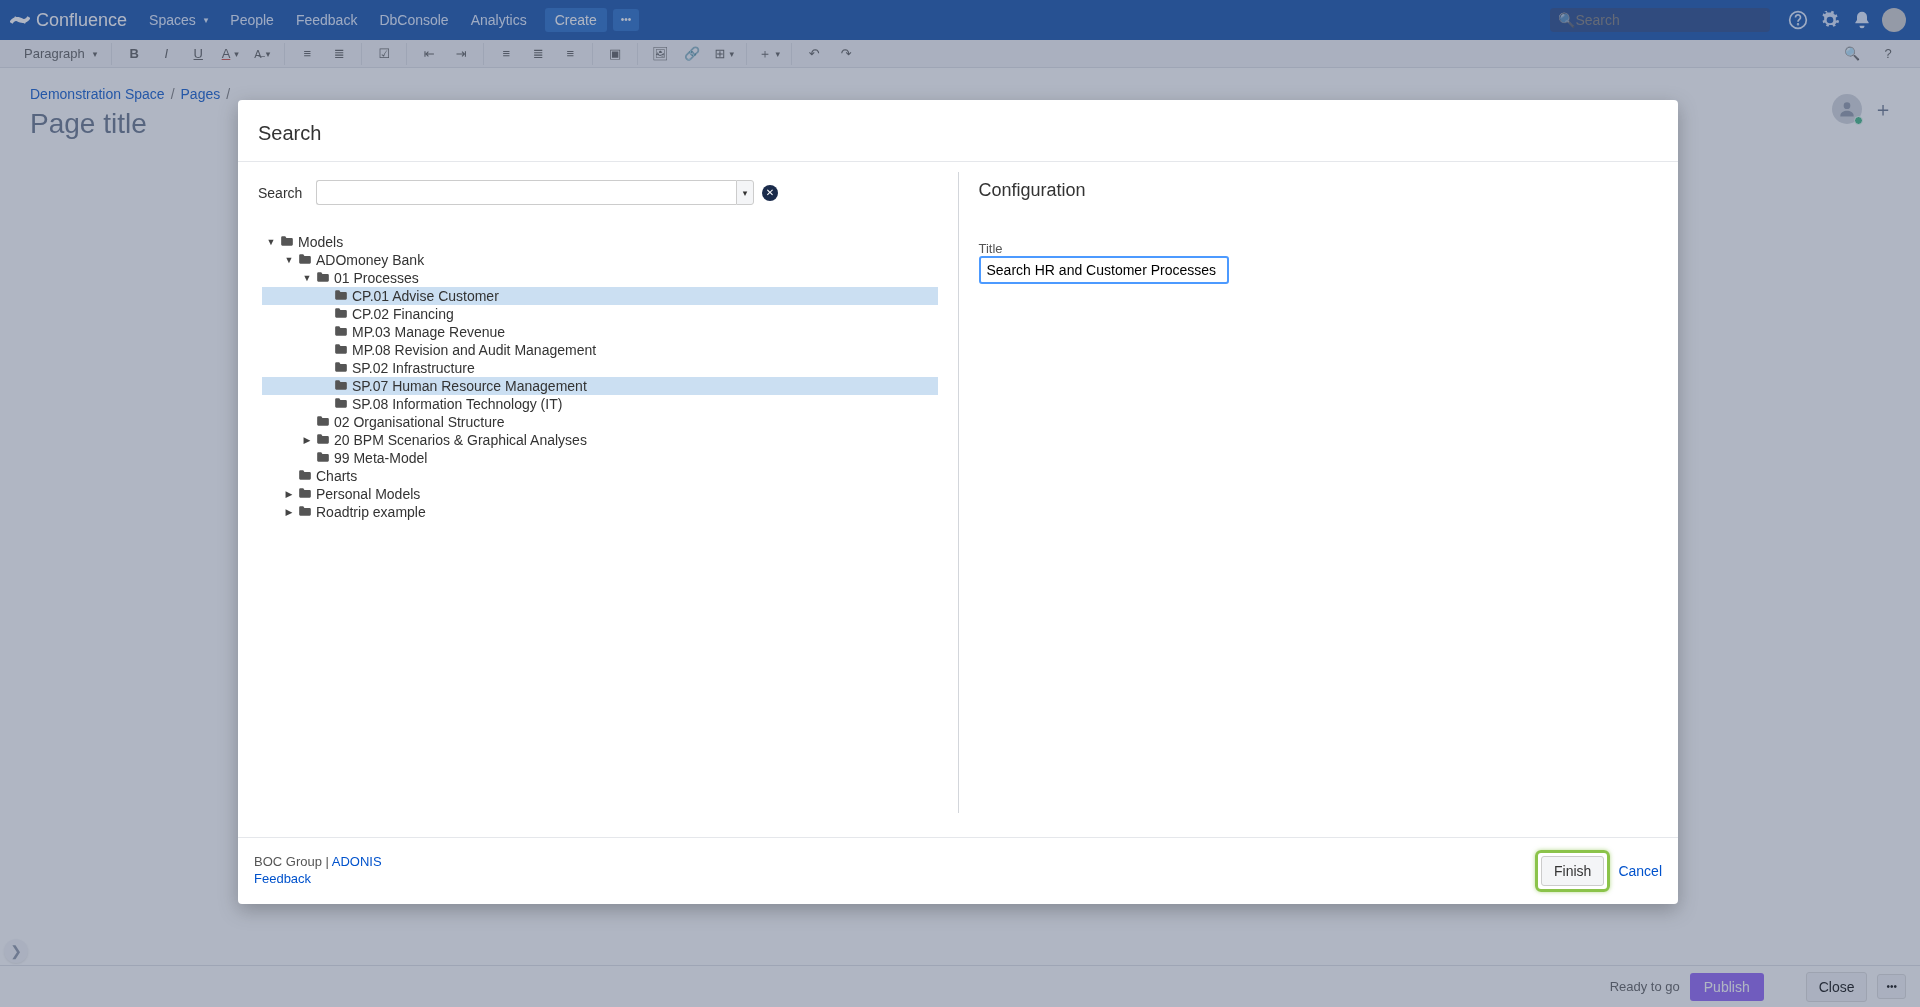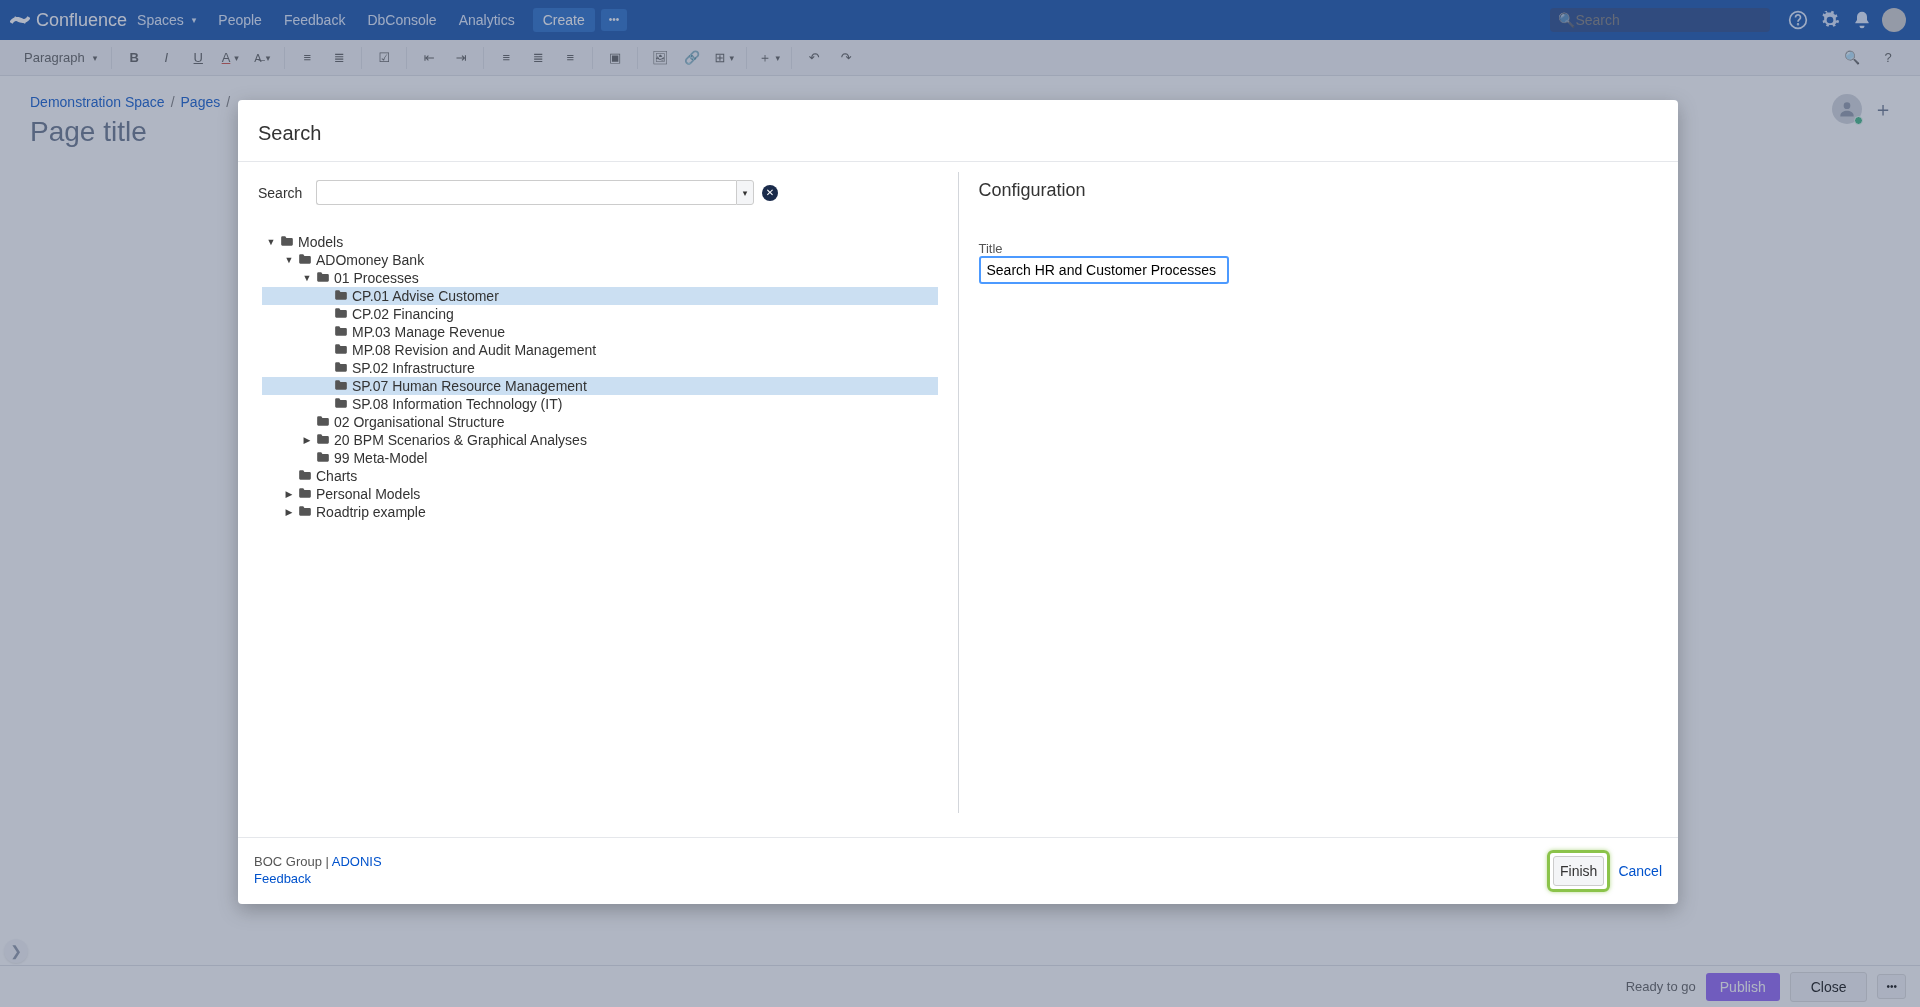--- a/index.html
+++ b/index.html
@@ -1,33 +1,33 @@
 <!DOCTYPE html>
 <html><head>
 <meta charset="utf-8">
 <style>
 * { box-sizing: border-box; margin: 0; padding: 0; }
 body { font-family: -apple-system, BlinkMacSystemFont, "Segoe UI", Arial, sans-serif; font-size: 14px; color: #333; background: #fff; overflow: hidden; }
 
 
 .topnav { background: #0747a6; height: 40px; display: flex; align-items: center; padding: 0 10px; color: #deebff; }
-.topnav .logo { display: flex; align-items: center; gap: 6px; font-size: 18px; font-weight: 500; color: #fff; }
+.topnav .logo { display: flex; align-items: center; gap: 6px; font-size: 18px; font-weight: 500; color: #fff; margin-right: 12px; }
 .topnav .logo svg { width: 20px; height: 20px; }
 .topnav .menu { display: flex; align-items: center; gap: 2px; font-size: 14px; }
 .topnav .menu-item { padding: 6px 10px; cursor: pointer; border-radius: 3px; display: flex; align-items: center; gap: 4px; }
 .topnav .create-btn { background: #1864c7; color: #fff; padding: 4px 10px; border-radius: 3px; margin-left: 6px; cursor: pointer; font-weight: 500; }
 .topnav .more-btn { background: #1864c7; color: #fff; padding: 6px 8px; border-radius: 3px; margin-left: 4px; cursor: pointer; font-size: 10px; line-height: 1; }
 .topnav .spacer { flex: 1; }
 .topnav .search-box { background: #173d82; border-radius: 4px; display: flex; align-items: center; padding: 4px 8px; width: 220px; margin-right: 12px; }
 .topnav .search-box input { background: transparent; border: none; color: #ccc; outline: none; flex: 1; font-size: 14px; }
 .topnav .icon-btn { width: 32px; height: 32px; display: flex; align-items: center; justify-content: center; cursor: pointer; color: #deebff; border-radius: 50%; }
 .topnav .avatar-top { width: 24px; height: 24px; border-radius: 50%; background: #ccc; }
 
 
-.editor-toolbar { background: #f4f5f7; border-bottom: 1px solid #dfe1e6; height: 36px; display: flex; align-items: center; padding: 0 18px; gap: 4px; font-size: 13px; color: #555; }
+.editor-toolbar { background: #f4f5f7; border-bottom: 1px solid #dfe1e6; height: 28px; display: flex; align-items: center; padding: 0 18px; gap: 4px; font-size: 13px; color: #555; }
 .editor-toolbar .para-select { display: flex; align-items: center; gap: 4px; padding: 4px 6px; cursor: pointer; }
 .editor-toolbar .tb-btn { width: 28px; height: 28px; display: flex; align-items: center; justify-content: center; cursor: pointer; color: #555; border-radius: 3px; }
 .editor-toolbar .sep { width: 1px; height: 22px; background: #dfe1e6; margin: 0 4px; }
 .editor-toolbar .right { margin-left: auto; display: flex; gap: 8px; }
 
 
 .page-body { padding: 18px 30px; position: relative; }
 .breadcrumb { font-size: 14px; color: #0052cc; margin-bottom: 6px; display:flex; gap:6px; }
 .breadcrumb span.sep { color: #777; }
 .page-title { font-size: 28px; color: #5e6c84; font-weight: 400; }
@@ -73,29 +73,29 @@
 .right-pane h3 { font-size: 18px; font-weight: 400; color: #333; margin-bottom: 40px; }
 .right-pane .field-lbl { font-size: 13px; color: #555; display: block; }
 .right-pane .title-input { width: 250px; border: 2px solid #4c9aff; padding: 4px 6px; font-size: 14px; border-radius: 3px; outline: none; }
 
 
 .modal-footer { border-top: 1px solid #e5e7eb; padding: 12px 16px; display: flex; align-items: center; }
 .modal-footer .brand { font-size: 13px; color: #555; line-height: 1.3; }
 .modal-footer .brand a { color: #0052cc; text-decoration: none; }
 .modal-footer .actions { margin-left: auto; display: flex; align-items: center; gap: 8px; }
 .finish-wrap { border: 3px solid #8bc34a; border-radius: 6px; padding: 3px; box-shadow: 0 0 4px rgba(139,195,74,0.6); }
-.finish-btn { background: #f4f5f7; border: 1px solid #ccc; padding: 6px 6px; border-radius: 3px; cursor: pointer; font-size: 14px; color: #333; }
+.finish-btn { background: #f4f5f7; border: 1px solid #ccc; padding: 6px 12px; border-radius: 3px; cursor: pointer; font-size: 14px; color: #333; }
 .cancel-link { color: #0052cc; cursor: pointer; font-size: 14px; }
 
 
 .bottom-bar { position: fixed; bottom: 0; left: 0; right: 0; height: 42px; background: #fff; border-top: 1px solid #dfe1e6; display: flex; align-items: center; padding: 0 14px; gap: 10px; z-index: 2; }
 .bottom-bar .right { margin-left: auto; display: flex; align-items: center; gap: 10px; }
 .bottom-bar .ready { font-size: 13px; color: #555; }
 .bottom-bar .publish-btn { background: #8b5cf6; color: #fff; padding: 6px 14px; border-radius: 3px; cursor: pointer; font-size: 14px; border:none; }
-.bottom-bar .close-btn { background: #f4f5f7; border: 1px solid #ddd; padding: 6px 20px; border-radius: 3px; cursor: pointer; font-size: 14px; }
+.bottom-bar .close-btn { background: #f4f5f7; border: 1px solid #ddd; padding: 6px 12px; border-radius: 3px; cursor: pointer; font-size: 14px; margin-left: 32px; }
 .bottom-bar .ellipsis { background: #f4f5f7; border: 1px solid #ddd; padding: 6px 8px; border-radius: 3px; cursor: pointer; font-size: 10px; }
 
 .expand-chevron { position: fixed; left: 4px; bottom: 44px; width: 24px; height: 24px; background: #f4f5f7; border-radius: 50%; display: flex; align-items: center; justify-content: center; color: #8993a4; cursor: pointer; z-index: 3; font-size: 14px; box-shadow: 0 1px 2px rgba(0,0,0,0.1); }
 
 .floating-avatar { position: fixed; right: 58px; top: 94px; width: 30px; height: 30px; border-radius: 50%; background: #d0d4db; display: flex; align-items: center; justify-content: center; z-index: 4; }
 .floating-add { position: fixed; right: 22px; top: 94px; width: 30px; height: 30px; border-radius: 50%; display: flex; align-items: center; justify-content: center; z-index: 4; color: #5e6c84; font-size: 20px; cursor: pointer; }
 .status-dot { position:absolute; right:-1px; bottom:-1px; width:9px; height:9px; background:#36b37e; border-radius:50%; border:1px solid #fff; display:flex; align-items:center; justify-content:center; color:#fff; font-size:6px;}
 
 .chev::after{content:"▾"; font-size:9px; margin-left:4px;}
 .mag{opacity:0.8}

